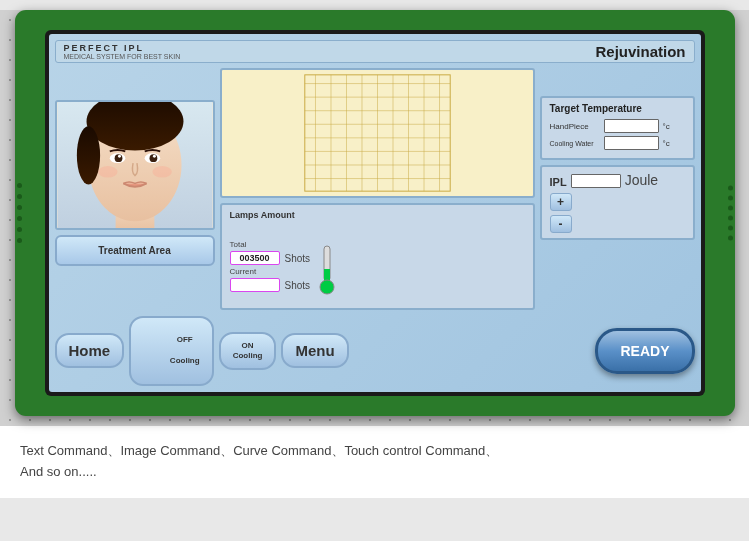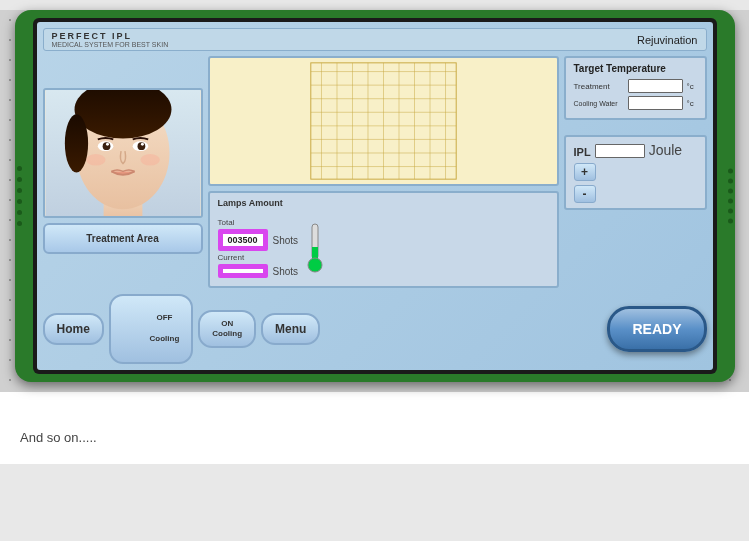--- a/index.html
+++ b/index.html
@@ -15,22 +15,22 @@
       background: #d0d0d0;
       background-image: radial-gradient(circle, #999 1px, transparent 1px);
       background-size: 20px 20px;
     }
 
     
     .device-frame {
       margin: 10px auto;
       width: 720px;
       background: #2a7a2a;
-      border-radius: 16px;
-      padding: 8px;
+      border-radius: 11px;
+      padding: 20px;
       box-shadow: 0 4px 12px rgba(0,0,0,0.5);
       position: relative;
     }
 
     
     .mounting-holes-left {
       position: absolute;
       left: 2px;
       top: 50%;
       transform: translateY(-50%);
@@ -85,22 +85,22 @@
       font-size: 9px;
       font-weight: bold;
       letter-spacing: 2px;
       color: #333;
     }
     .header-subtitle {
       font-size: 7px;
       color: #555;
     }
     .header-title-right {
-      font-size: 11px;
-      font-weight: normal;
+      font-size: 15px;
+      font-weight: bold;
       color: #222;
     }
 
     
     .main-content {
       display: flex;
       gap: 5px;
     }
 
     
@@ -139,21 +139,21 @@
       font-size: 10px;
       font-weight: bold;
       color: #333;
       cursor: pointer;
     }
     .btn-oval {
       background: linear-gradient(180deg, #d0e8f8 0%, #a0c0e0 100%);
       border: 2px solid #88aacc;
       border-radius: 14px;
       padding: 7px 12px;
-      font-size: 12px;
+      font-size: 15px;
       font-weight: bold;
       color: #333;
       text-align: center;
       cursor: pointer;
       white-space: nowrap;
     }
     .btn-ready {
       background: linear-gradient(180deg, #a0c0e0 0%, #5a90c8 50%, #3a70a8 100%);
       border: 3px solid #2a5888;
       border-radius: 22px;
@@ -193,56 +193,57 @@
     .lamps-panel {
       background: #c8d8e8;
       border: 2px solid #8aaecc;
       border-radius: 3px;
       padding: 5px 8px;
     }
     .lamps-title {
       font-size: 9px;
       font-weight: bold;
       color: #333;
-      margin-bottom: 10px;
+      margin-bottom: 20px;
     }
     .lamps-row {
       display: flex;
       align-items: center;
       gap: 5px;
       margin-bottom: 2px;
     }
     .lamps-label {
       font-size: 8px;
       color: #444;
       width: 42px;
     }
     .lamps-value-box {
       background: #fff;
-      border: 5px solid #d946ef;
+      border: 1px solid #d946ef;
       border-radius: 2px;
       padding: 1px 4px;
       font-size: 9px;
       font-weight: bold;
       color: #222;
       min-width: 50px;
       text-align: center;
     }
     .lamps-unit {
       font-size: 10px;
       color: #444;
     }
 
     
     .right-col {
       display: flex;
       flex-direction: column;
-      gap: 15px;
-      width: 143px;
+      gap: 5px;
+      width: 155px;
       flex-shrink: 0;
+      margin-top: 28px;
     }
 
     
     .temp-panel {
       background: #c8d8e8;
       border: 2px solid #8aaecc;
       border-radius: 3px;
       padding: 5px 8px;
     }
     .temp-title {
@@ -521,21 +522,21 @@
                 </div>
               </div>
             </div>
           </div>
 
           <div class="right-col">
 
             <div class="temp-panel">
               <div class="temp-title">Target Temperature</div>
               <div class="temp-row">
-                <span class="temp-label">Treatment</span>
+                <span class="temp-label">HandPiece</span>
                 <div class="temp-input"></div>
                 <span class="temp-unit">°c</span>
               </div>
               <div class="temp-row">
                 <span class="temp-label" style="font-size:7px;">Cooling Water</span>
                 <div class="temp-input"></div>
                 <span class="temp-unit">°c</span>
               </div>
             </div>
 
@@ -569,18 +570,18 @@
           <div class="btn-oval">Menu</div>
           <div class="btn-ready" style="margin-left:auto;">READY</div>
         </div>
 
       </div>
     </div>
   </div>
 
   <div class="text-content">
     <div class="text-body">
-      <br>
+      <span>Text Command、Image Command、Curve Command、Touch control Command、</span><br>
       <span>And so on.....</span>
     </div>
   </div>
 
 </div>
 
 </body></html>

